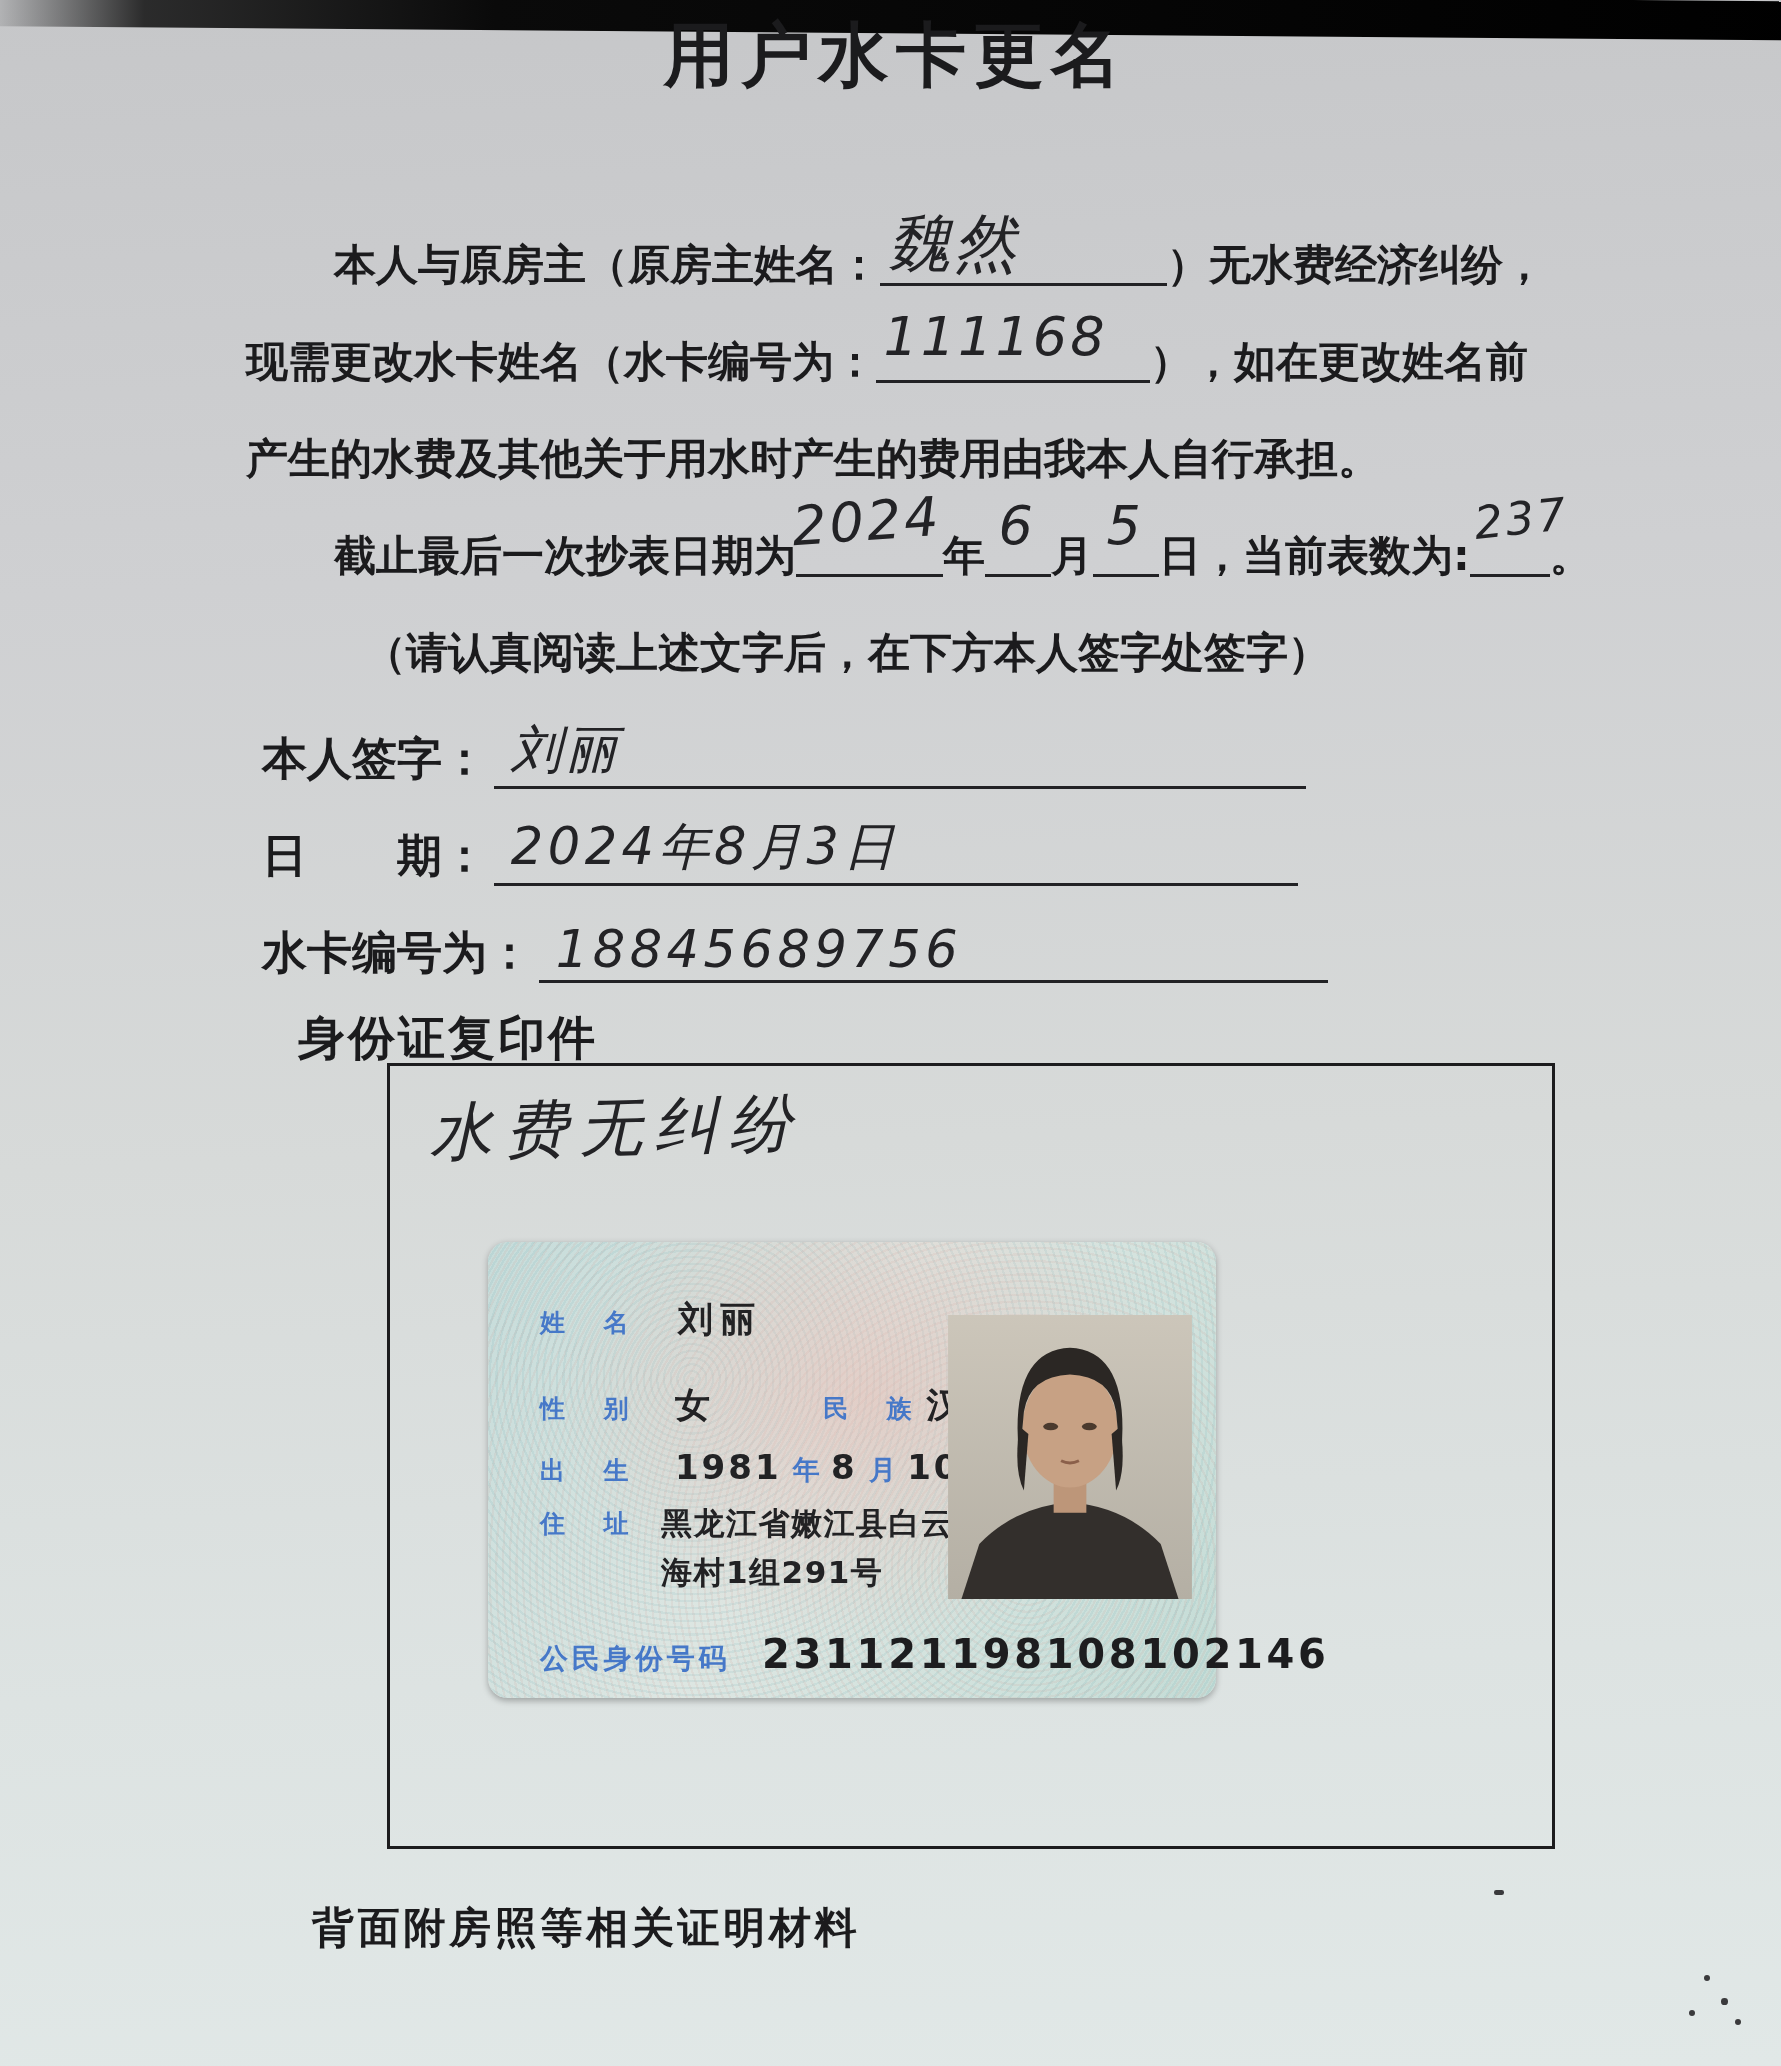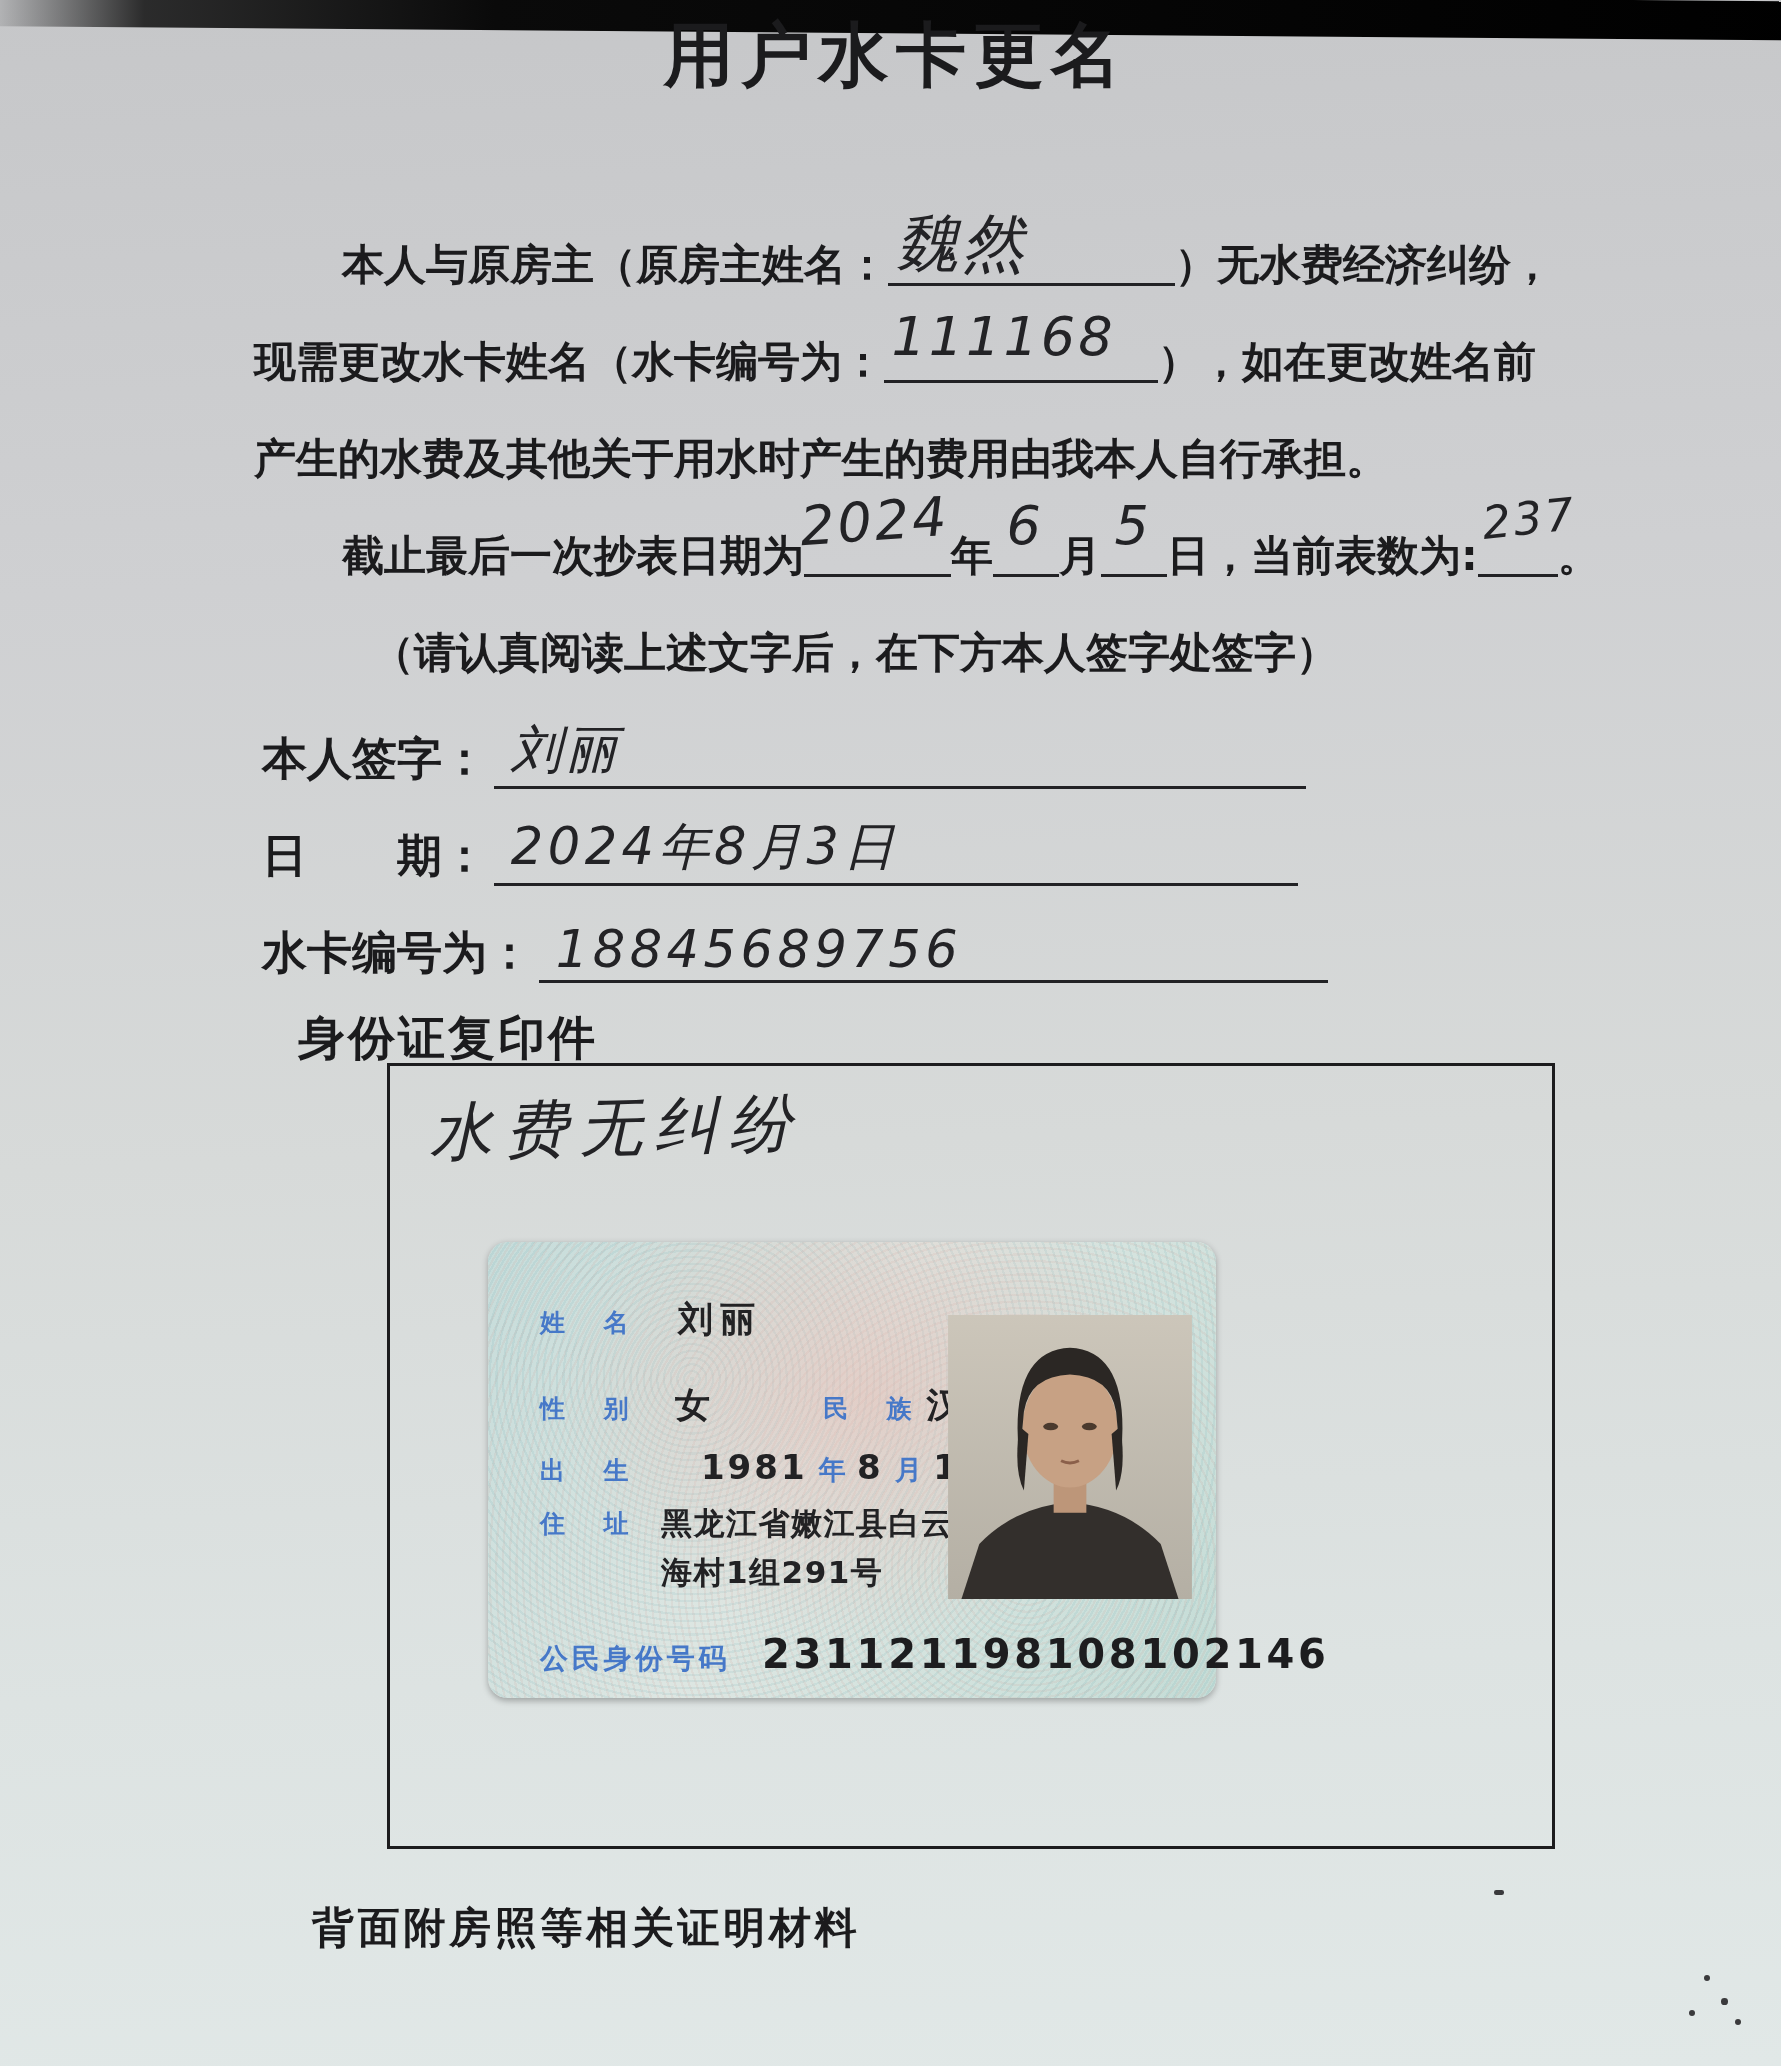--- a/index.html
+++ b/index.html
@@ -7,21 +7,21 @@
     position:relative;width:1782px;height:2066px;overflow:hidden;
     background:linear-gradient(178deg,#c6c7c9 0%,#cfd0d2 28%,#d7dad9 55%,#dde3e2 80%,#e1e8e7 100%);
     font-family:"DejaVu Sans","Liberation Sans",sans-serif;color:#1b1b1d;padding-left:10px;
   }
   .topstrip{position:absolute;top:-13.4px;left:-22.3px;width:1847px;height:39px;
     background:linear-gradient(90deg,rgba(20,20,20,0) 0%,rgba(16,16,16,.85) 9%,#0a0a0a 28%,#000 100%);
     transform:rotate(0.45deg);transform-origin:left center;}
   .title{position:absolute;top:9px;left:0;width:100%;margin:0;text-align:center;
     font-size:70px;font-weight:700;letter-spacing:7.4px;}
   .para{position:absolute;left:246px;top:216px;width:1340px;font-size:42px;font-weight:700;}
-  .line{height:97px;line-height:97px;white-space:nowrap;margin-left:8px;}
+  .line{height:97px;line-height:97px;white-space:nowrap;}
   .indent{padding-left:88px;}
   .indent2{padding-left:118px;}
   .blank{display:inline-block;position:relative;border-bottom:3px solid #222225;
     height:57px;vertical-align:-7.4px;}
   .w390{width:287px;} .w370{width:274px;} .w200{width:147px;} .w90{width:66px;} .w110{width:80px;}
   .hand{position:absolute;left:7.4px;bottom:-1.5px;font-weight:400;color:#232326;
     font-style:italic;white-space:nowrap;letter-spacing:3px;}
   .hand.big{font-size:63px;bottom:-9px;}
   .hand.num{font-size:54px;bottom:-4.5px;}
   .hand.year{font-size:54px;bottom:4.5px;left:-4.5px;transform:rotate(-4deg);}
@@ -112,21 +112,21 @@
         <span class="cval" style="margin-left:39px;">刘丽</span>
       </div>
       <div class="crow" style="left:52px;top:140px;">
         <span class="clabel">性　别</span>
         <span class="cval" style="margin-left:36px;">女</span>
         <span class="clabel" style="margin-left:102px;">民　族</span>
         <span class="cval" style="margin-left:4.5px;">汉</span>
       </div>
       <div class="crow" style="left:52px;top:205px;">
         <span class="clabel">出　生</span>
-        <span class="cnum" style="margin-left:62px;">1981</span>
+        <span class="cnum" style="margin-left:36px;">1981</span>
         <span class="cunit">年</span>
         <span class="cnum">8</span>
         <span class="cunit">月</span>
         <span class="cnum">10</span>
         <span class="cunit">日</span>
       </div>
       <div class="crow clabel" style="left:52px;top:265px;">住　址</div>
       <div class="crow caddr" style="left:173px;top:261px;">黑龙江省嫩江县白云乡青</div>
       <div class="crow caddr" style="left:173px;top:310px;">海村1组291号</div>
       <div class="crow cidlabel" style="left:52px;top:398px;">公民身份号码</div>

